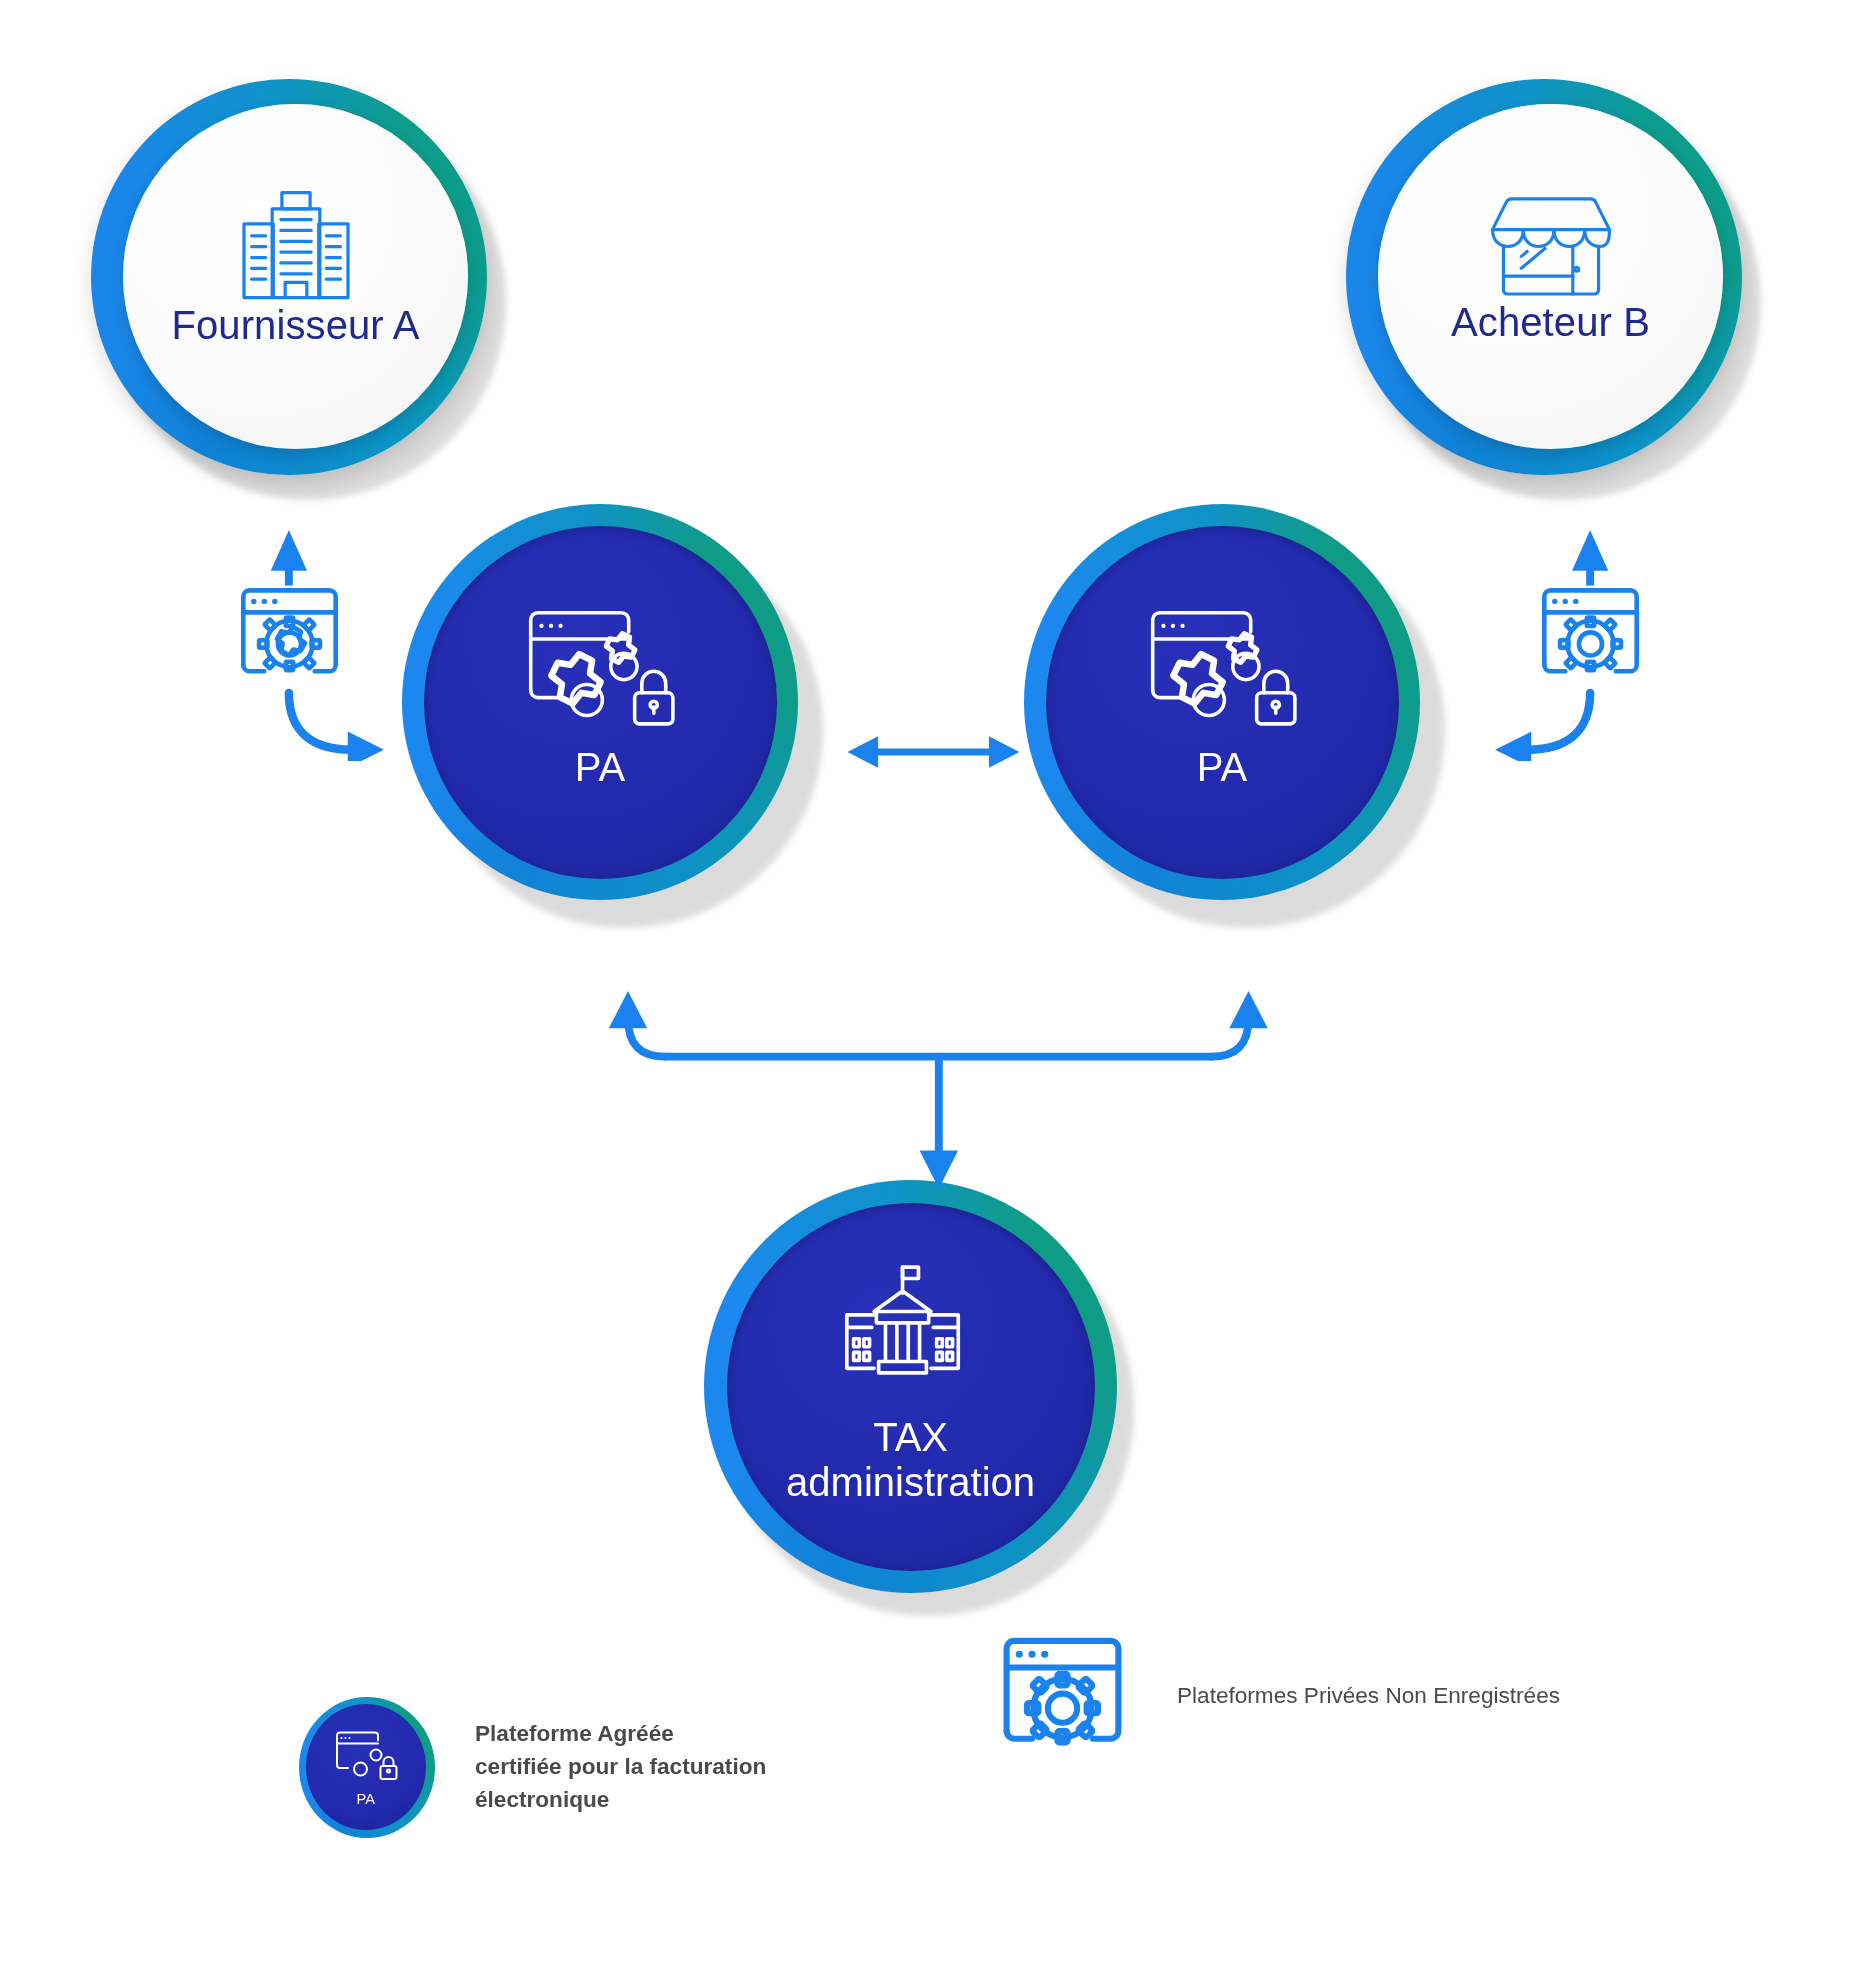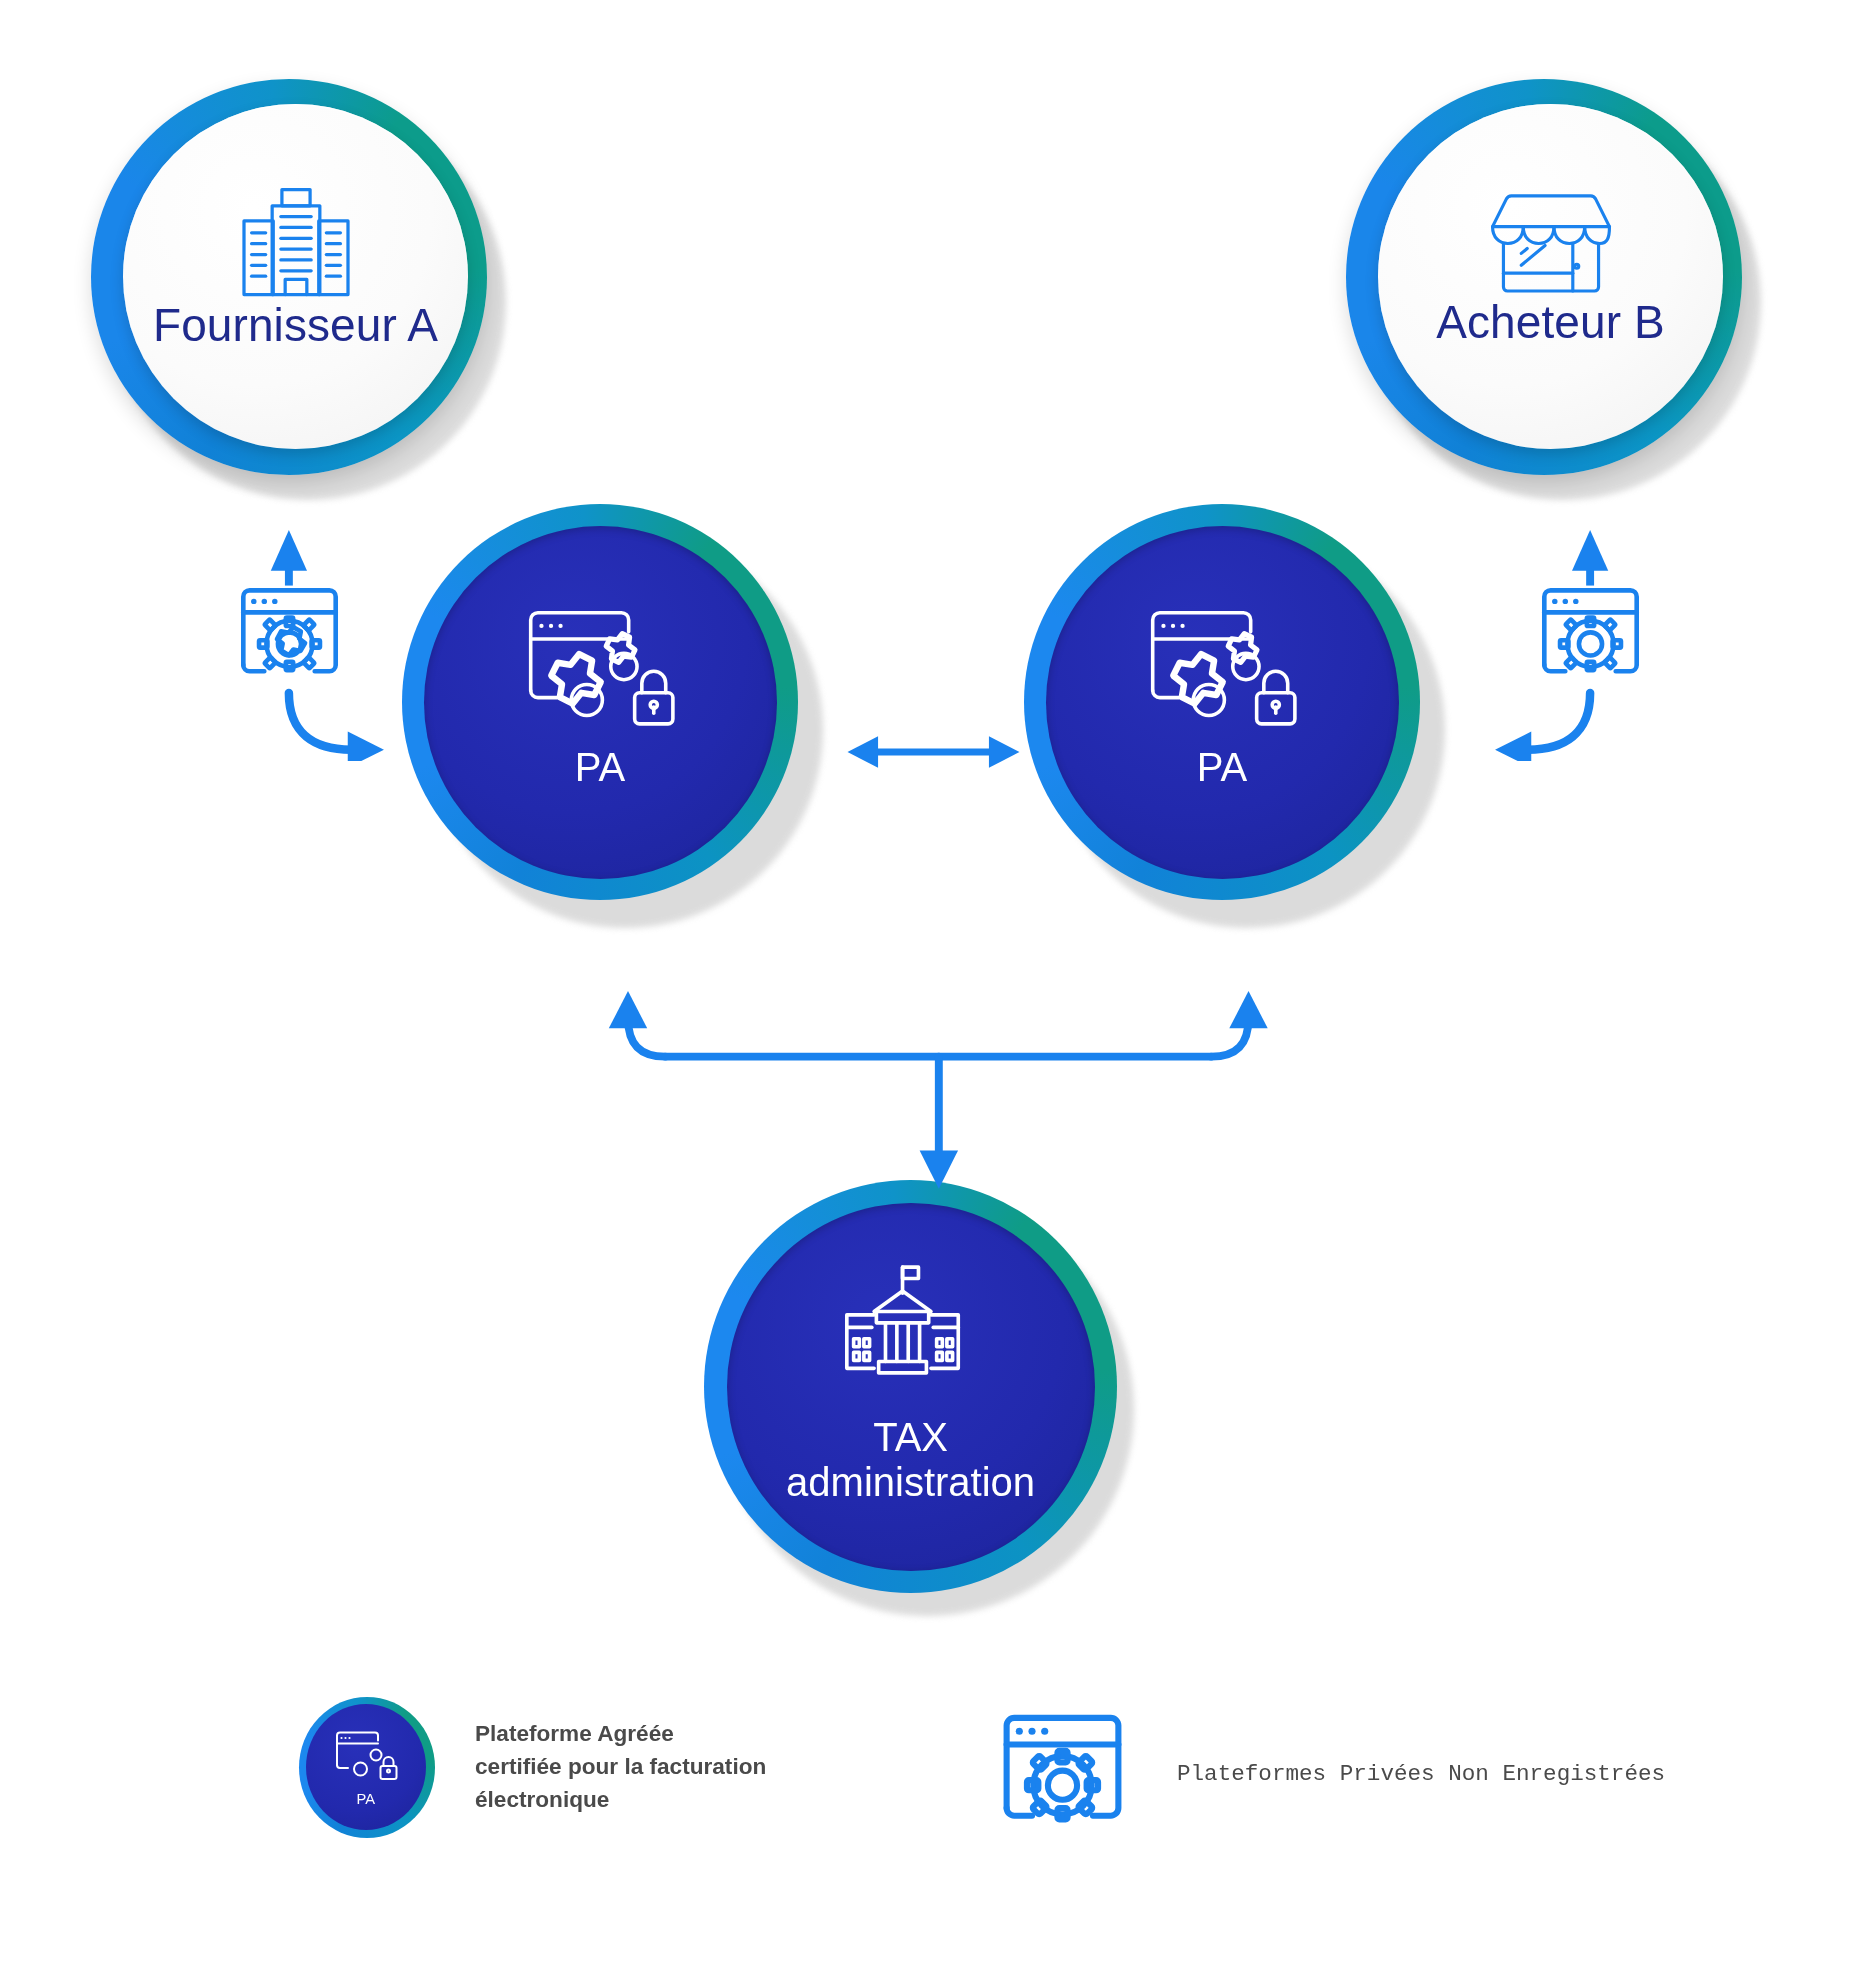--- a/index.html
+++ b/index.html
@@ -46,21 +46,21 @@
   }
   .node-light .disc{
     position:absolute;
     border-radius:50%;
     background:radial-gradient(circle at 38% 30%,#ffffff 0%,#fbfbfb 55%,#f1f1f1 100%);
     box-shadow:0 5.7px 13.6px rgba(0,0,0,.16), inset 0 1.1px 2.3px rgba(255,255,255,.9);
     display:flex;flex-direction:column;align-items:center;justify-content:center;
   }
   .node-light .label{
     color:#1f2a8c;
-    font-size:46px;
+    font-size:40px;
     letter-spacing:0.1px;
     white-space:nowrap;
     text-align:center;
     line-height:1.12;
   }
 
   
   .node-dark .ring{
     background:conic-gradient(from 35deg,
        #0f9c86 0deg,
@@ -385,21 +385,21 @@
           </svg>
         </span>
         <span class="mini-label">PA</span>
       </div>
     </div>
     <span class="legend-text" style="max-width:396px;font-weight:bold;">Plateforme Agréée
 certifiée pour la facturation
 électronique</span>
   </div>
 
-  <div class="legend-item" style="left:999px;top:1709px;font-family:Liberation Mono, monospace;">
+  <div class="legend-item" style="left:999px;top:1632px;">
     <span style="margin-right:51px;display:block;">
       <svg width="127" height="127" viewBox="0 0 100 100" fill="none" stroke="#1a82ee" stroke-width="4.8" stroke-linecap="round" stroke-linejoin="round">
         <path d="M6 78 V13 a6 6 0 0 1 6 -6 h76 a6 6 0 0 1 6 6 v65 a6 6 0 0 1 -6 6 h-14"></path>
         <path d="M6 78 a6 6 0 0 0 6 6 h14"></path>
         <line x1="6" y1="28" x2="94" y2="28"></line>
         <circle cx="16" cy="17.5" r="2.8" fill="#1a82ee" stroke="none"></circle>
         <circle cx="26" cy="17.5" r="2.8" fill="#1a82ee" stroke="none"></circle>
         <circle cx="36" cy="17.5" r="2.8" fill="#1a82ee" stroke="none"></circle>
         <circle cx="50" cy="60" r="23"></circle>
         <circle cx="50" cy="60" r="11.5"></circle>

